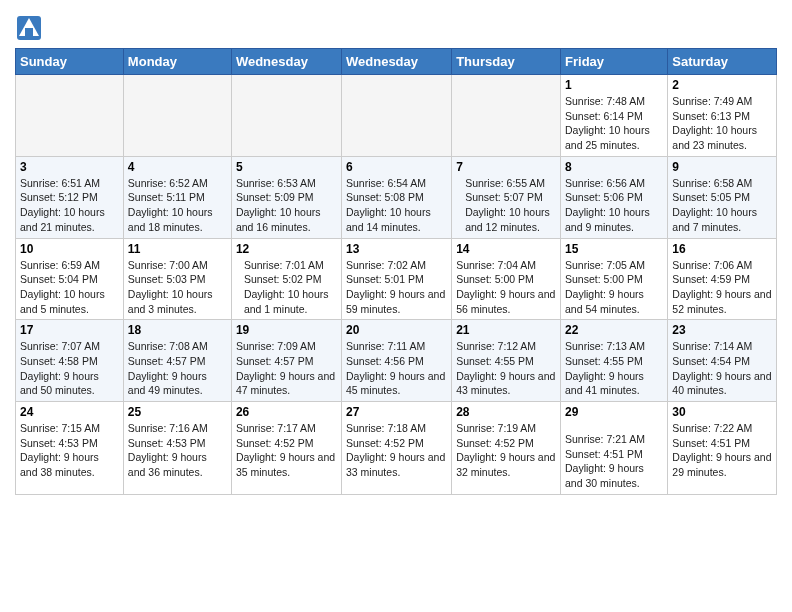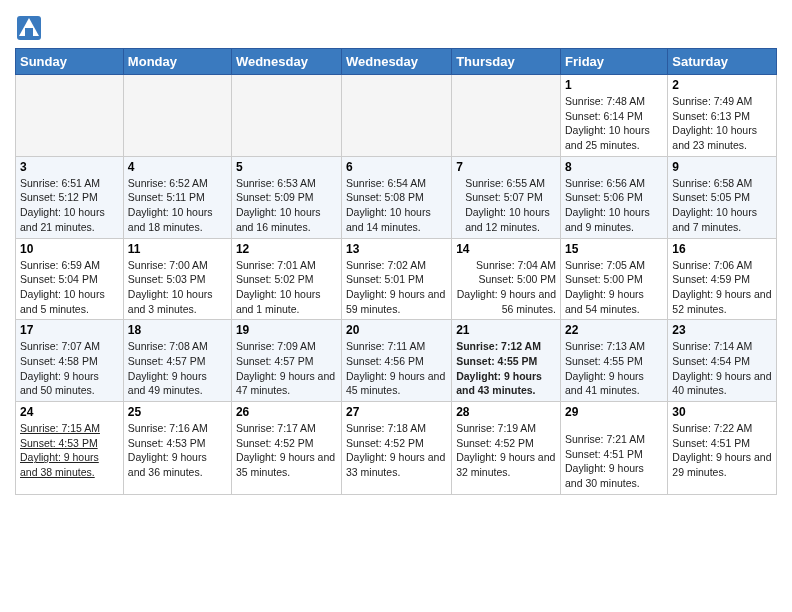--- a/index.html
+++ b/index.html
@@ -202,33 +202,33 @@
 Daylight: 10 hours and 5 minutes.</div>
         </td>
         <td>
           <span class="day-num">11</span>
           <div class="day-info" style="white-space: pre-line;">Sunrise: 7:00 AM
 Sunset: 5:03 PM
 Daylight: 10 hours and 3 minutes.</div>
         </td>
         <td>
           <span class="day-num">12</span>
-          <div class="day-info" style="white-space: pre-line;">Sunrise: 7:01 AM
+          <div class="day-info" style="white-space: pre-line; margin-left: 8px;">Sunrise: 7:01 AM
 Sunset: 5:02 PM
 Daylight: 10 hours and 1 minute.</div>
         </td>
         <td>
           <span class="day-num">13</span>
           <div class="day-info" style="white-space: pre-line;">Sunrise: 7:02 AM
 Sunset: 5:01 PM
 Daylight: 9 hours and 59 minutes.</div>
         </td>
         <td>
           <span class="day-num">14</span>
-          <div class="day-info" style="white-space: pre-line; text-align: right;">Sunrise: 7:04 AM
+          <div class="day-info" style="white-space: pre-line;">Sunrise: 7:04 AM
 Sunset: 5:00 PM
 Daylight: 9 hours and 56 minutes.</div>
         </td>
         <td>
           <span class="day-num">15</span>
           <div class="day-info" style="white-space: pre-line;">Sunrise: 7:05 AM
 Sunset: 5:00 PM
 Daylight: 9 hours and 54 minutes.</div>
         </td>
         <td>
@@ -258,41 +258,41 @@
 Daylight: 9 hours and 47 minutes.</div>
         </td>
         <td>
           <span class="day-num">20</span>
           <div class="day-info" style="white-space: pre-line;">Sunrise: 7:11 AM
 Sunset: 4:56 PM
 Daylight: 9 hours and 45 minutes.</div>
         </td>
         <td>
           <span class="day-num">21</span>
-          <div class="day-info" style="white-space: pre-line; font-weight: bold;">Sunrise: 7:12 AM
+          <div class="day-info" style="white-space: pre-line;">Sunrise: 7:12 AM
 Sunset: 4:55 PM
 Daylight: 9 hours and 43 minutes.</div>
         </td>
         <td>
           <span class="day-num">22</span>
           <div class="day-info" style="white-space: pre-line;">Sunrise: 7:13 AM
 Sunset: 4:55 PM
 Daylight: 9 hours and 41 minutes.</div>
         </td>
         <td>
           <span class="day-num">23</span>
           <div class="day-info" style="white-space: pre-line;">Sunrise: 7:14 AM
 Sunset: 4:54 PM
 Daylight: 9 hours and 40 minutes.</div>
         </td>
       </tr>
       <tr class="row-odd">
         <td>
           <span class="day-num">24</span>
-          <div class="day-info" style="white-space: pre-line; text-decoration: underline;">Sunrise: 7:15 AM
+          <div class="day-info" style="white-space: pre-line;">Sunrise: 7:15 AM
 Sunset: 4:53 PM
 Daylight: 9 hours and 38 minutes.</div>
         </td>
         <td>
           <span class="day-num">25</span>
           <div class="day-info" style="white-space: pre-line;">Sunrise: 7:16 AM
 Sunset: 4:53 PM
 Daylight: 9 hours and 36 minutes.</div>
         </td>
         <td>

